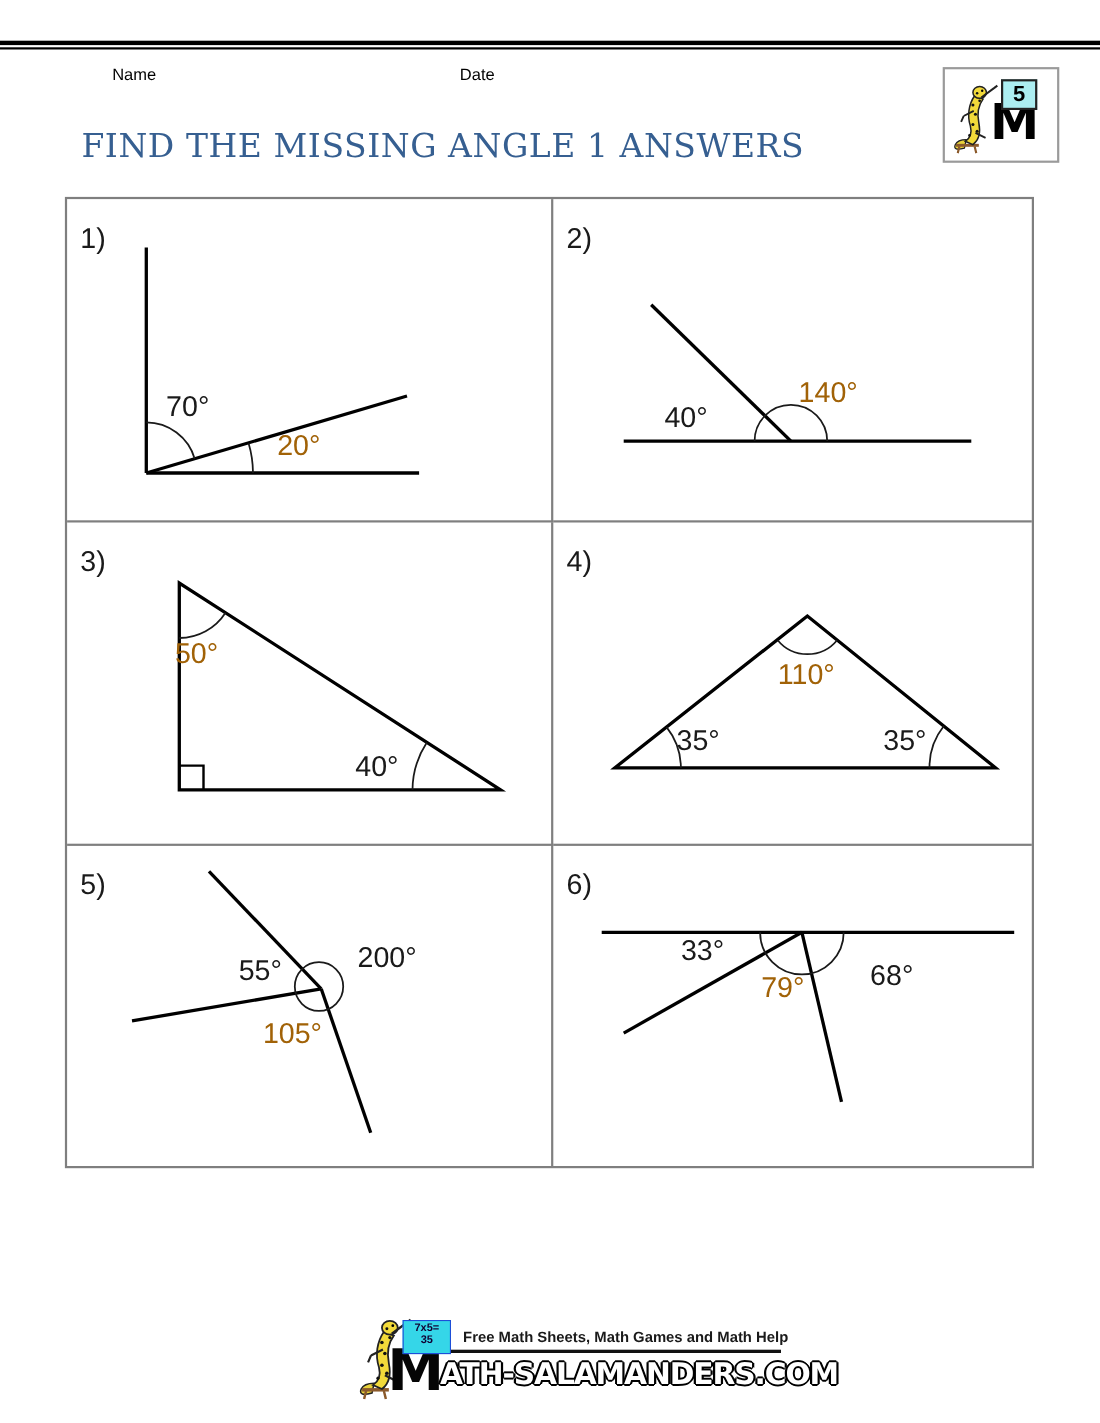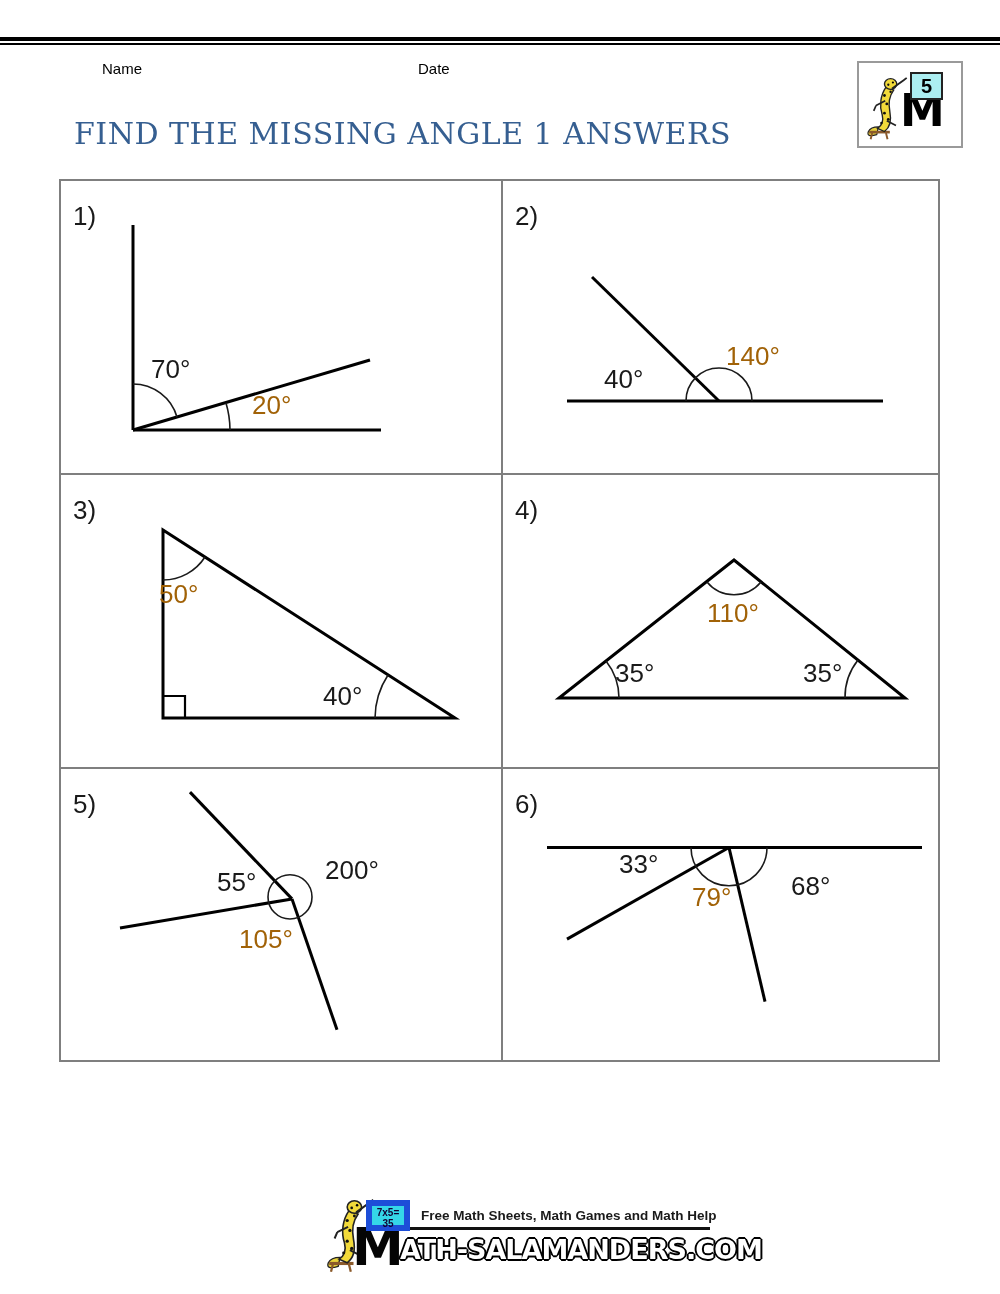--- a/index.html
+++ b/index.html
@@ -28,21 +28,21 @@
   .cr{border-right:2px solid #7f7f7f;}
   .cell svg.diagram{position:absolute;inset:0;width:100%;height:100%;}
   .pnum{position:absolute;left:12px;top:20px;font-size:26px;color:#1a1a1a;}
   .al{position:absolute;font-size:26px;color:#1a1a1a;white-space:nowrap;line-height:1.1;}
   .al.red{color:#a16207;}
   .stroke{stroke:#000;stroke-width:3;fill:none;}
   .thin{stroke:#1a1a1a;stroke-width:1.6;fill:none;}
   
   .f-sala{position:absolute;left:322px;top:1194px;width:54px;height:80px;}
   .f-board{position:absolute;left:366px;top:1200px;width:44px;height:31px;background:#35d6e8;
-           border:6px solid #1d4ed8;box-sizing:border-box;z-index:2;text-align:center;line-height:1.1;
+           border:1px solid #1d4ed8;box-sizing:border-box;z-index:2;text-align:center;line-height:1.1;
            font-size:10px;font-weight:700;color:#103;padding-top:1px;}
   .f-m{position:absolute;left:352px;top:1221px;font-size:52px;font-weight:800;color:#050505;
        font-family:"DejaVu Sans",sans-serif;line-height:1;z-index:1;}
   .f-tagline{position:absolute;left:421px;top:1208px;font-size:13.5px;font-weight:700;color:#1a1a1a;}
   .f-line{position:absolute;left:398px;top:1227px;width:312px;height:3px;background:#111;}
   .f-site{position:absolute;left:400px;top:1234px;font-size:27px;font-weight:800;letter-spacing:-1px;
           color:#fff;font-family:"DejaVu Sans",sans-serif;white-space:nowrap;
           text-shadow:-2px 0 #000,2px 0 #000,0 -2px #000,0 2px #000,-1px -1px #000,1px -1px #000,-1px 1px #000,1px 1px #000;}
   .hidden-defs{position:absolute;width:0;height:0;overflow:hidden;}
 </style>

